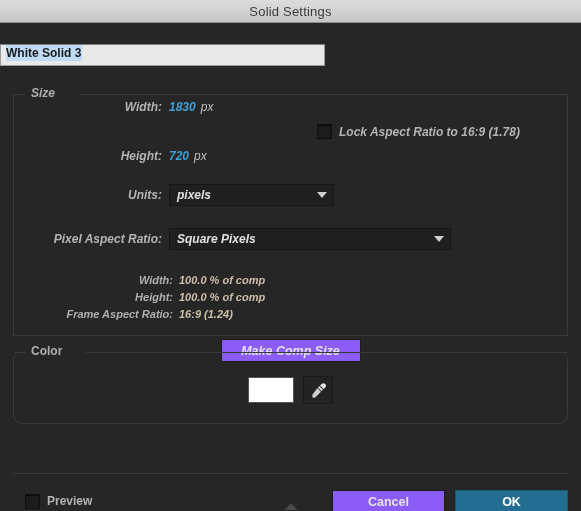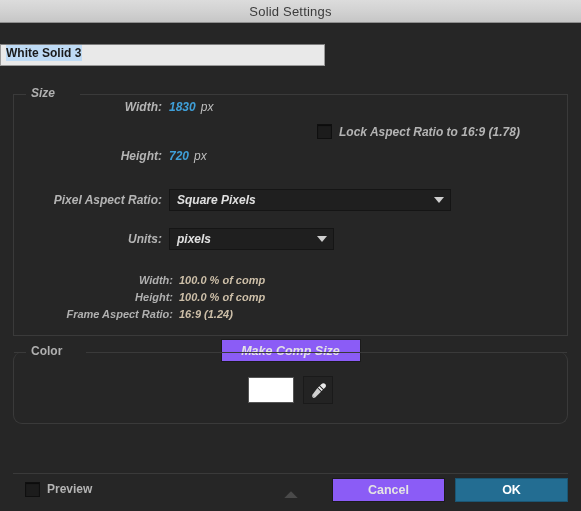--- a/index.html
+++ b/index.html
@@ -255,21 +255,21 @@
   .footer-sep {
     position: absolute;
     left: 13px; right: 13px;
     bottom: 37px;
     height: 1px;
     background: #3a3a3a;
   }
   .footer {
     position: absolute;
     left: 0; right: 0;
-    bottom: 13px;
+    bottom: 1px;
     height: 36px;
     display: flex;
     align-items: center;
     padding: 0 13px;
   }
   .preview-group {
     display: flex;
     align-items: center;
     gap: 7px;
     margin-left: 12px;
@@ -342,32 +342,32 @@
       <div class="checkbox"></div>
       <span class="cb-label">Lock Aspect Ratio to 16:9 (1.78)</span>
     </div>
 
     <div class="frow">
       <div class="flabel">Height:</div>
       <span class="fvalue-num">720</span>
       <span class="funit">px</span>
     </div>
 
+    <div class="frow" style="margin-top:13px;">
+      <div class="flabel">Units:</div>
+      <div class="dropdown" style="width:165px;">
+        <span class="dropdown-text">pixels</span>
+        <span class="caret"></span>
+      </div>
+    </div>
+
     <div class="frow" style="margin-top:18px;">
       <div class="flabel">Pixel Aspect Ratio:</div>
       <div class="dropdown" style="width:282px;">
         <span class="dropdown-text">Square Pixels</span>
-        <span class="caret"></span>
-      </div>
-    </div>
-
-    <div class="frow" style="margin-top:13px;">
-      <div class="flabel">Units:</div>
-      <div class="dropdown" style="width:165px;">
-        <span class="dropdown-text">pixels</span>
         <span class="caret"></span>
       </div>
     </div>
 
     <div style="margin-top:19px;">
       <div class="info-row">
         <div class="info-label">Width:</div>
         <div class="info-value">100.0 % of comp</div>
       </div>
       <div class="info-row">

